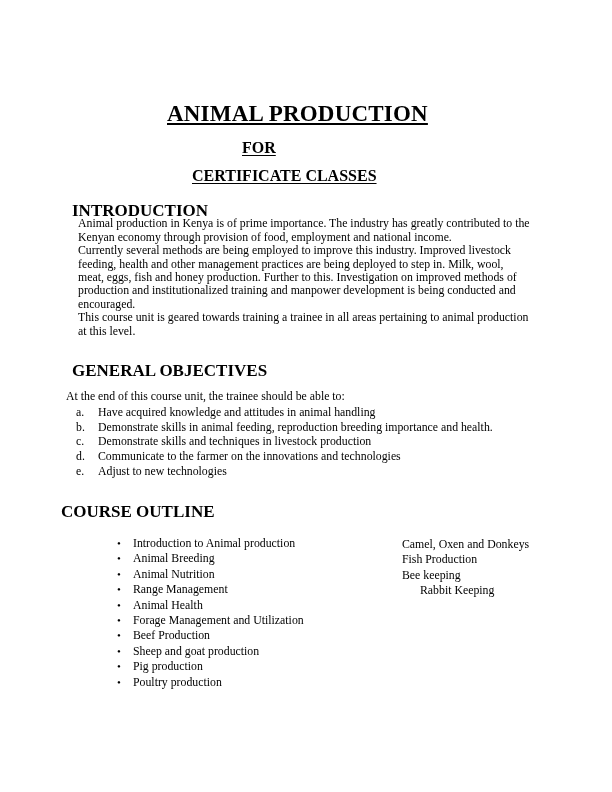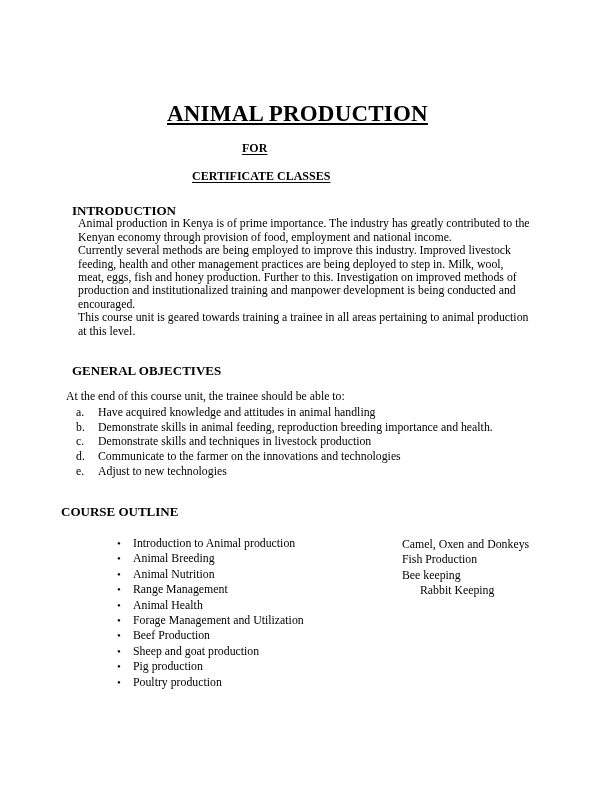--- a/index.html
+++ b/index.html
@@ -25,34 +25,34 @@
     top: 104px; left: 167px;
     font-size: 23px;
     font-weight: bold;
     letter-spacing: 0.2px;
     text-decoration: underline;
     text-decoration-thickness: 1.6px;
     text-underline-offset: 2px;
     line-height: 20px;
   }
   .doc-sub {
-    font-size: 12px;
+    font-size: 16px;
     font-weight: bold;
     text-decoration: underline;
     text-decoration-thickness: 1.2px;
     text-underline-offset: 2px;
     line-height: 14px;
   }
   .sub1 { top: 141px; left: 242px; }
   .sub2 { top: 169px; left: 192px; }
 
   
   .sec-heading {
     font-weight: bold;
-    font-size: 13px;
+    font-size: 17px;
     line-height: 13.4px;
   }
 
   
   .intro-block { top: 204px; left: 66px; }
   .intro-block .sec-heading { margin-left: 6px; }
   .intro-block .line { margin-left: 12px; }
 
   
   .go-heading { top: 364px; left: 72px; }

